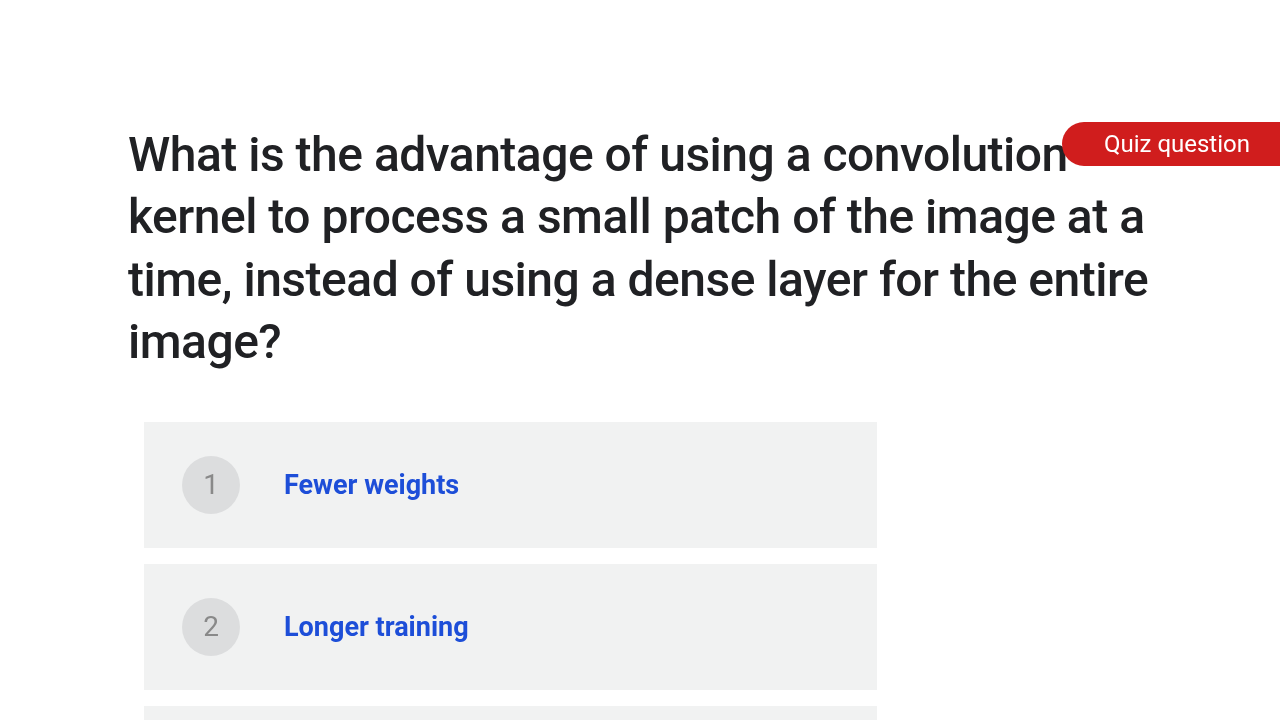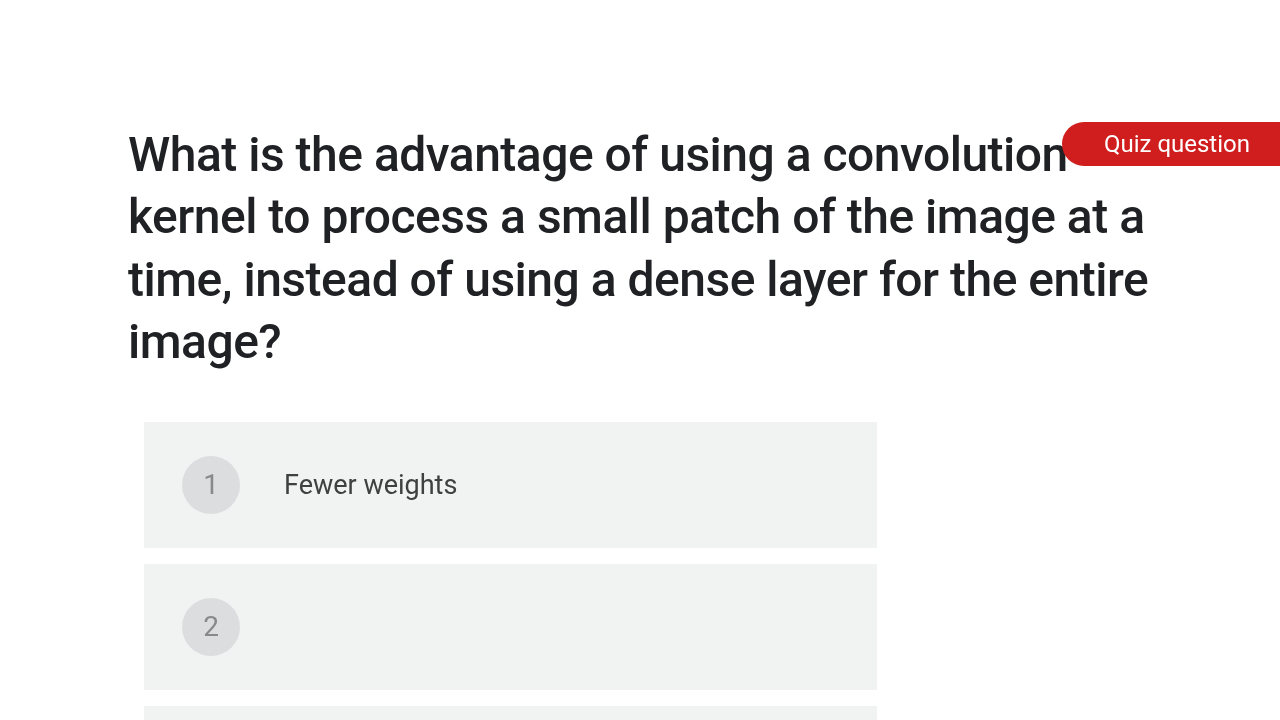--- a/index.html
+++ b/index.html
@@ -66,22 +66,22 @@
       justify-content: center;
       font-size: 28px;
       font-weight: 400;
       color: #898989;
       flex-shrink: 0;
     }
     
     .option-text {
       margin-left: 28px;
       font-size: 27px;
-      font-weight: 400;
-      color: #404040;
+      font-weight: 700;
+      color: #1d4ed8;
     }
   </style>
 </head>
 <body>
 
 <div class="badge">
   <span>Quiz question</span>
 </div>
 
 <div class="question-container">
@@ -93,20 +93,21 @@
       <div class="option-number">
         <span>1</span>
       </div>
       <div class="option-text">Fewer weights</div>
     </div>
 
     <div class="option">
       <div class="option-number">
         <span>2</span>
       </div>
+      <div class="option-text">Longer training</div>
     </div>
 
     <div class="option">
       <div class="option-number">
         <span>3</span>
       </div>
     </div>
 
   </div>
 </div>

